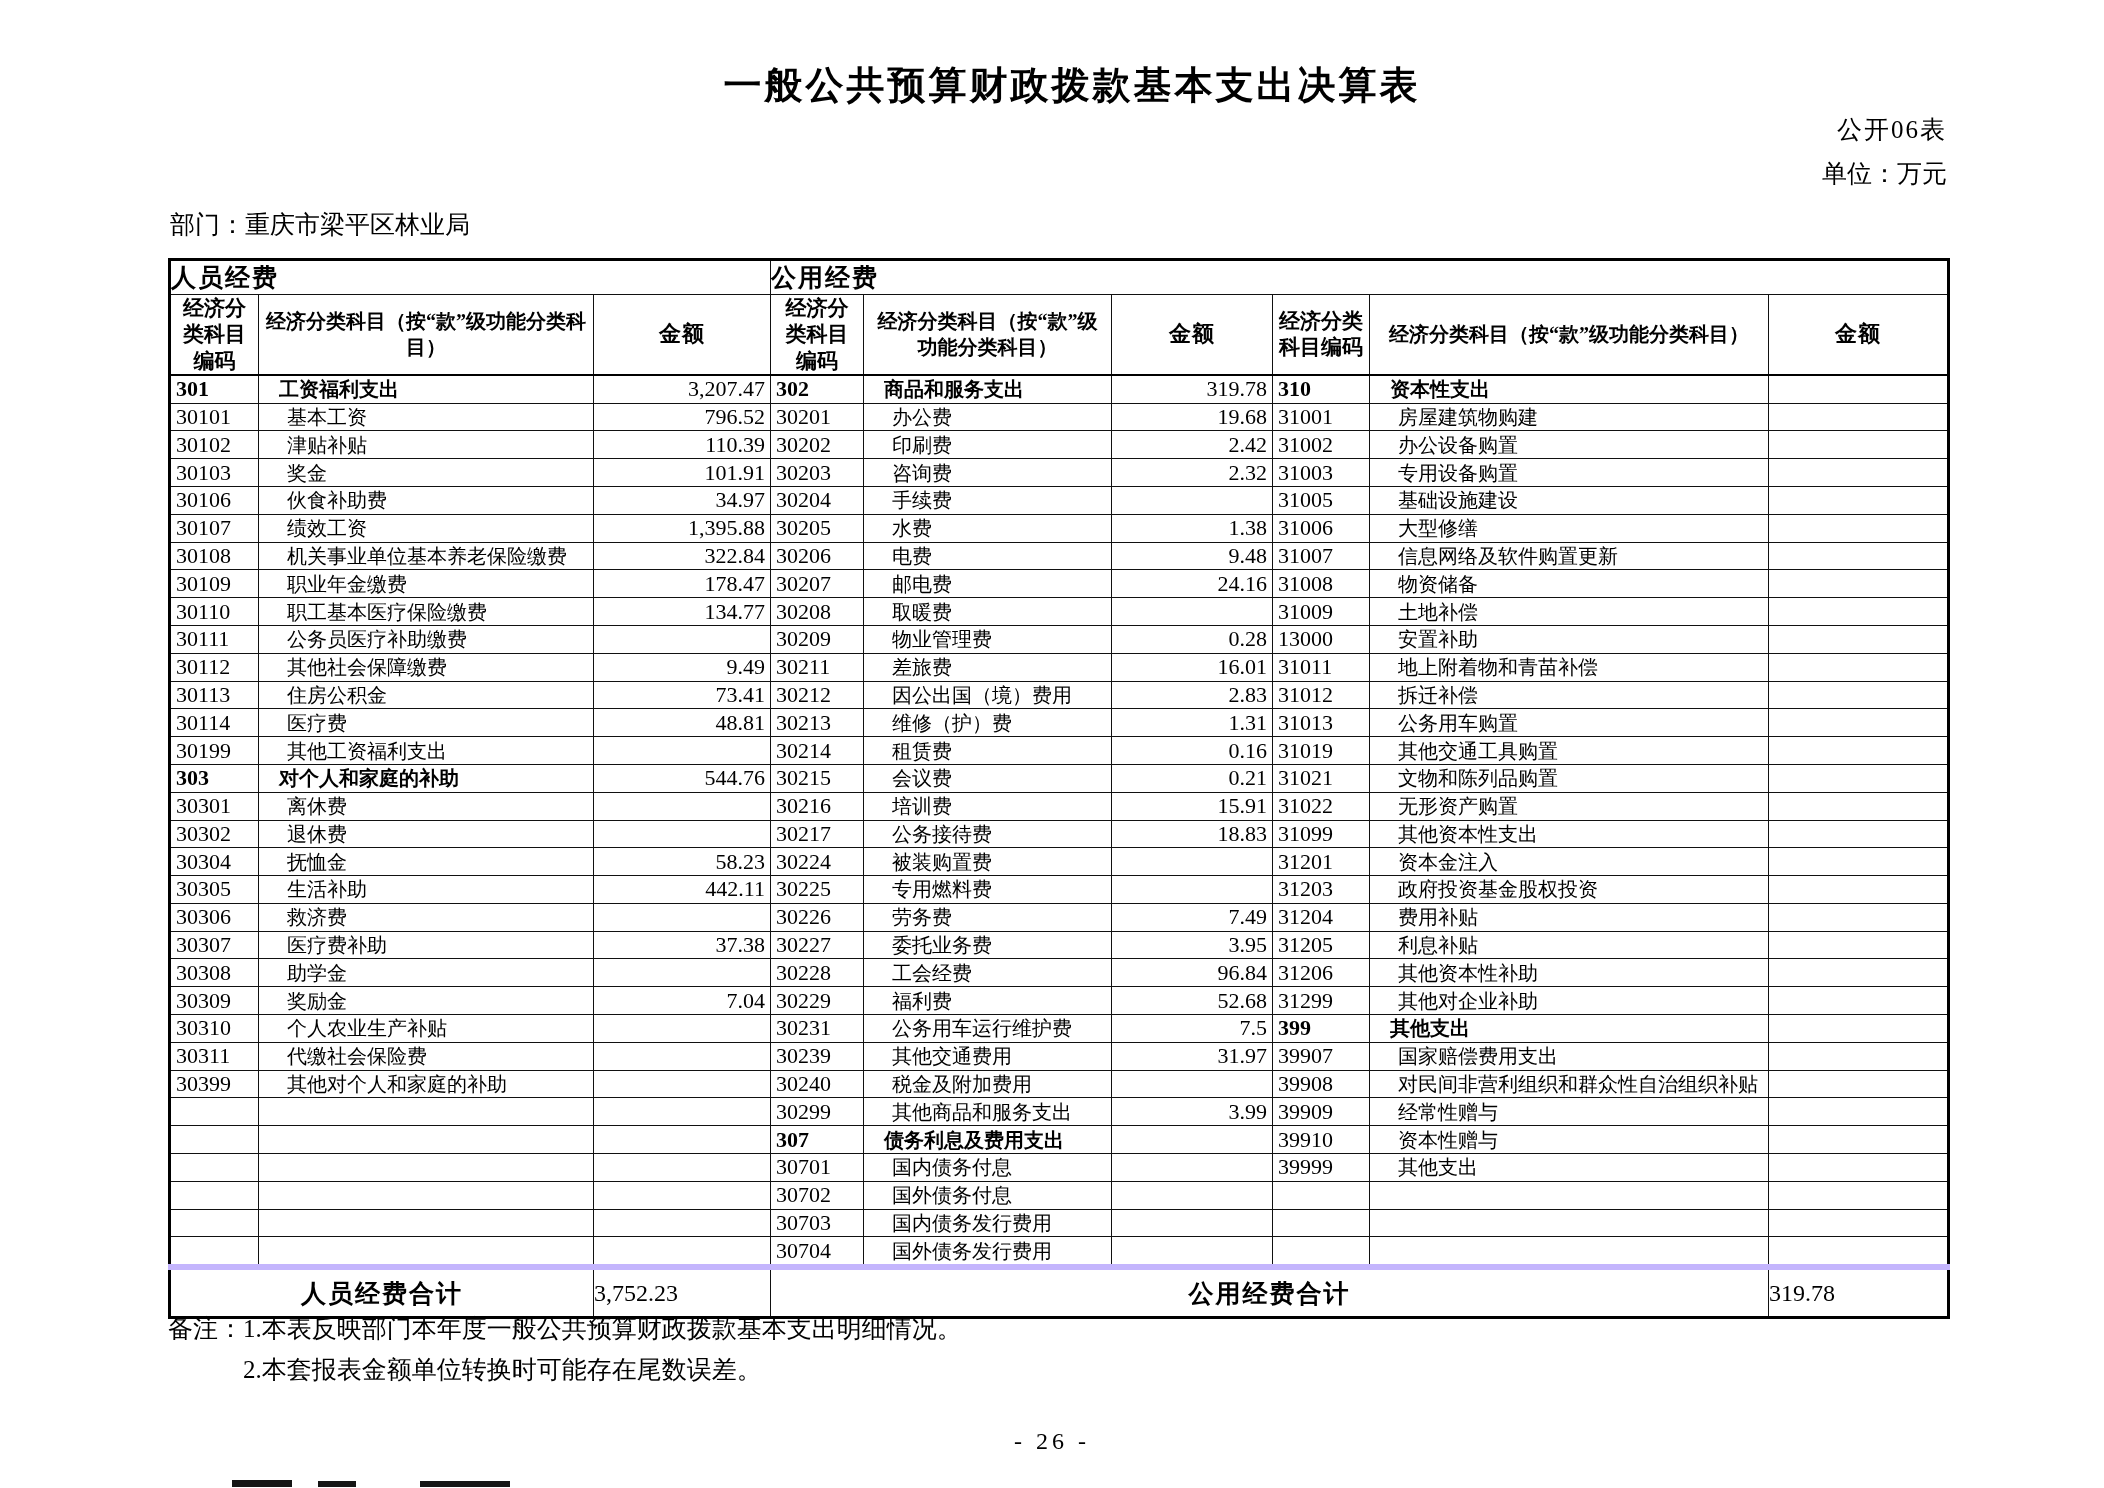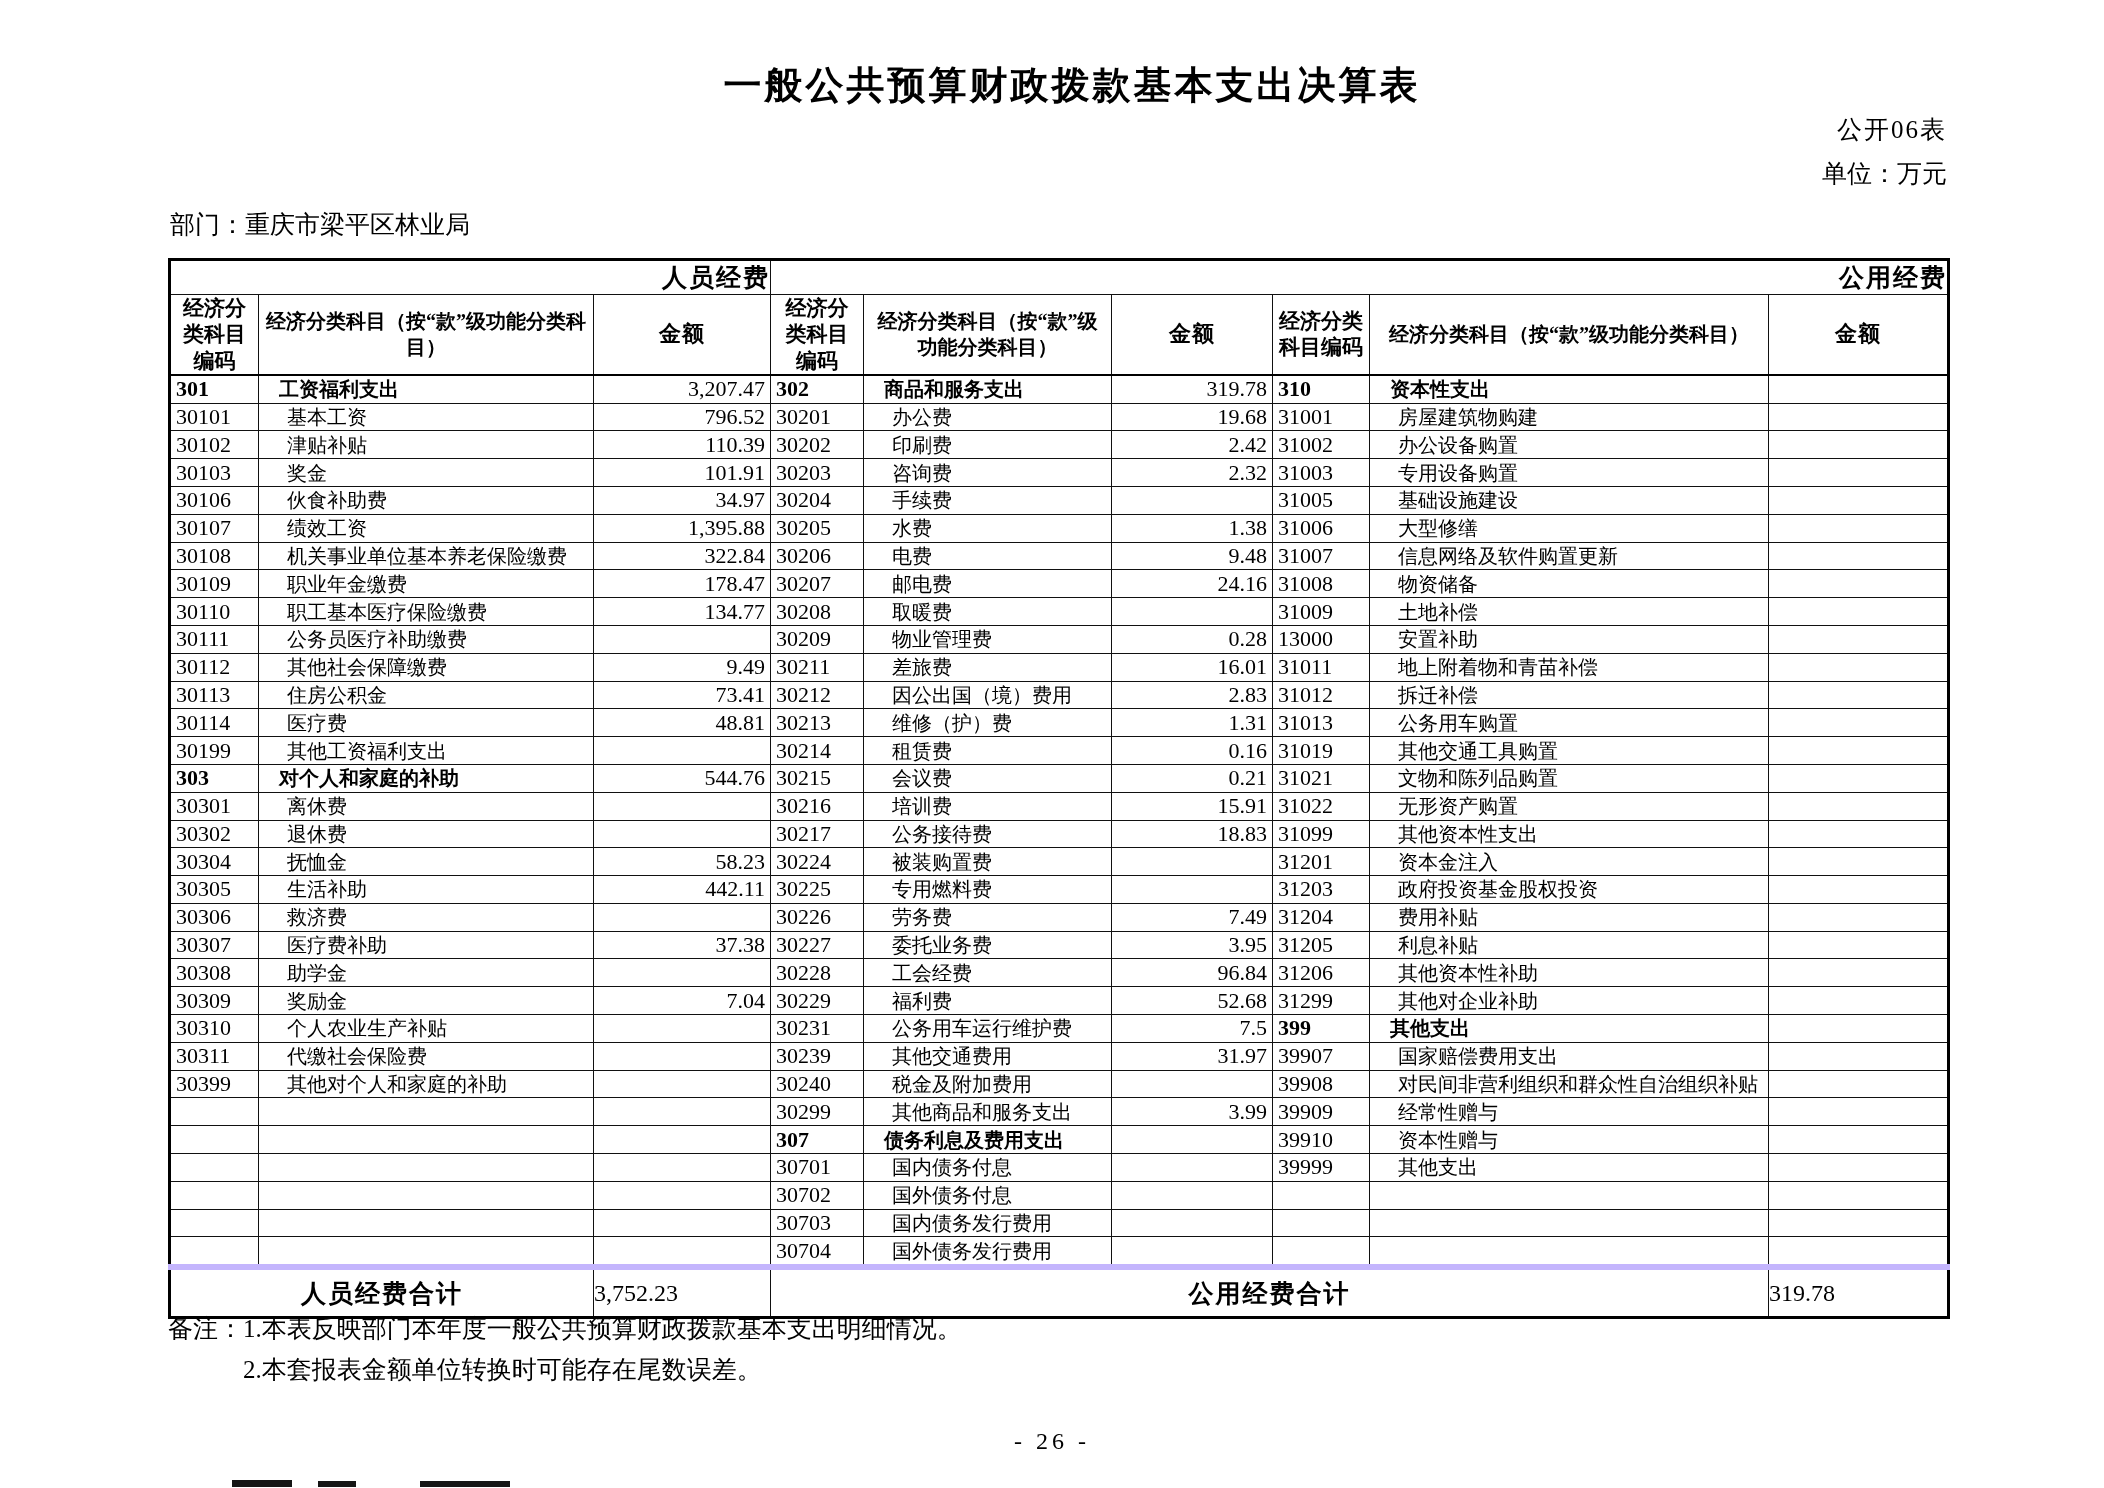--- a/index.html
+++ b/index.html
@@ -33,21 +33,21 @@
     border-collapse:collapse;table-layout:fixed;width:1779px;
     border:3px solid #000;
   }
   th,td{
     border:1px solid #111;
     vertical-align:middle;
     overflow:hidden;
     padding:0;
   }
   tr.group-row th{
-    height:30px;font-size:25px;font-weight:bold;text-align:right;
+    height:30px;font-size:25px;font-weight:bold;text-align:left;
     letter-spacing:2px;
   }
   tr.colhead-row th{
     height:78px;font-weight:bold;text-align:center;
     border-bottom:2px solid #000;
   }
   th.h-code{font-size:21px;line-height:1.25;padding:0 6px;}
   th.h-subject{font-size:20px;line-height:1.3;padding:0 4px;}
   th.h-amount{font-size:22px;letter-spacing:1px;}
   tbody td{height:26.8px;font-size:22px;line-height:1;}

